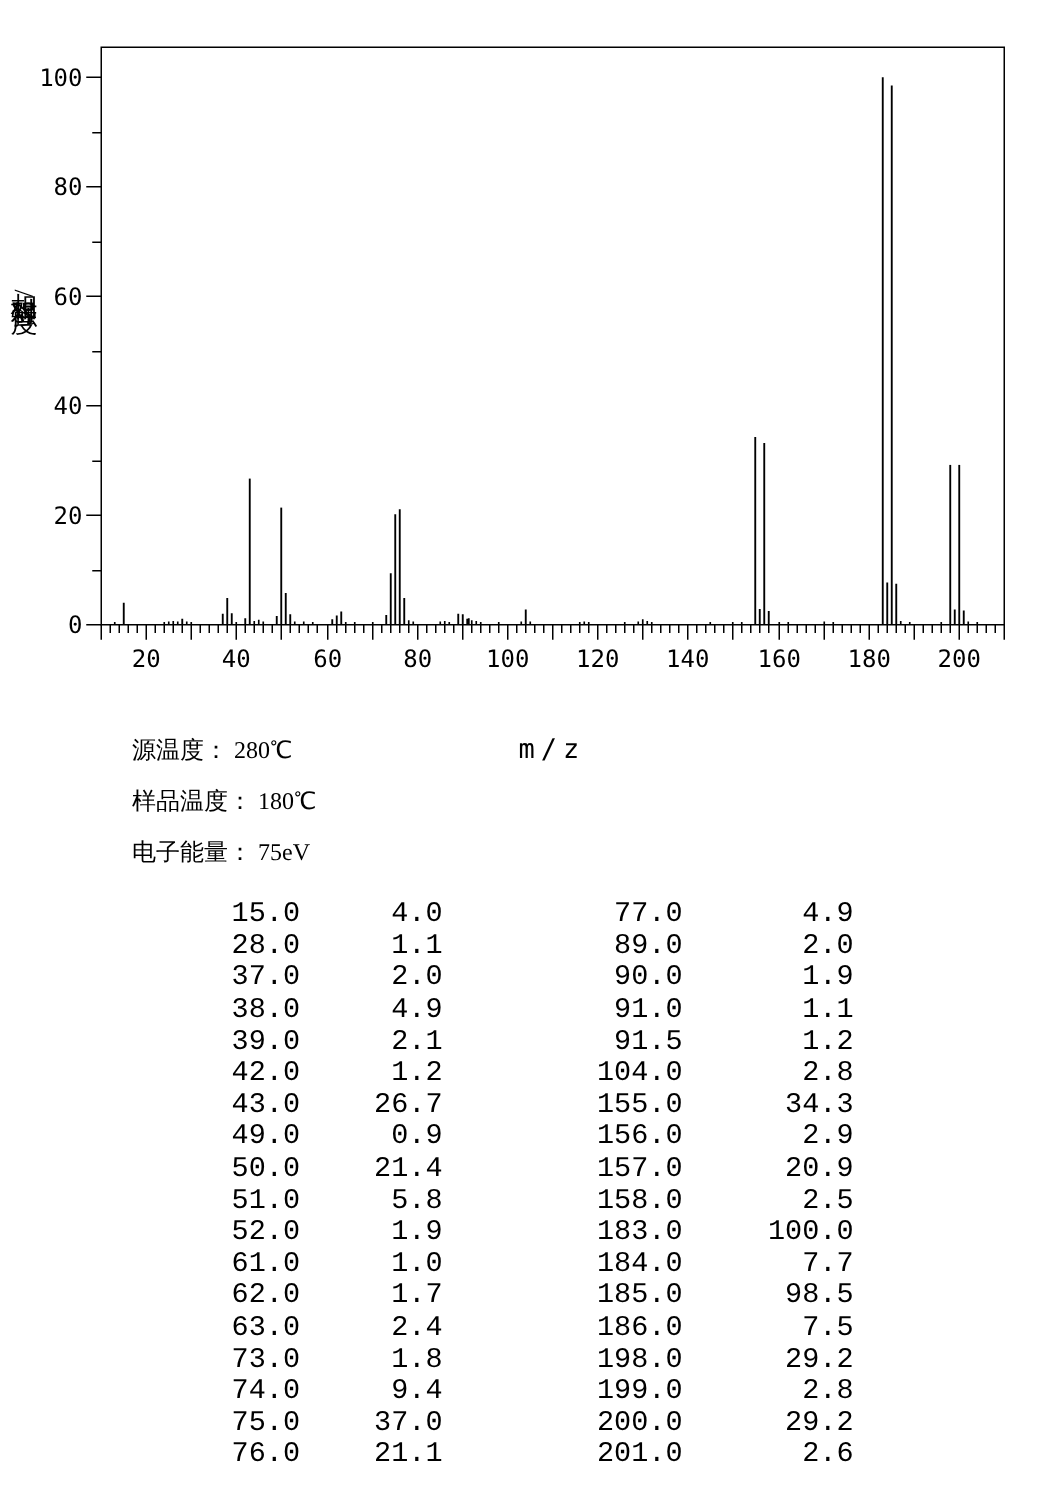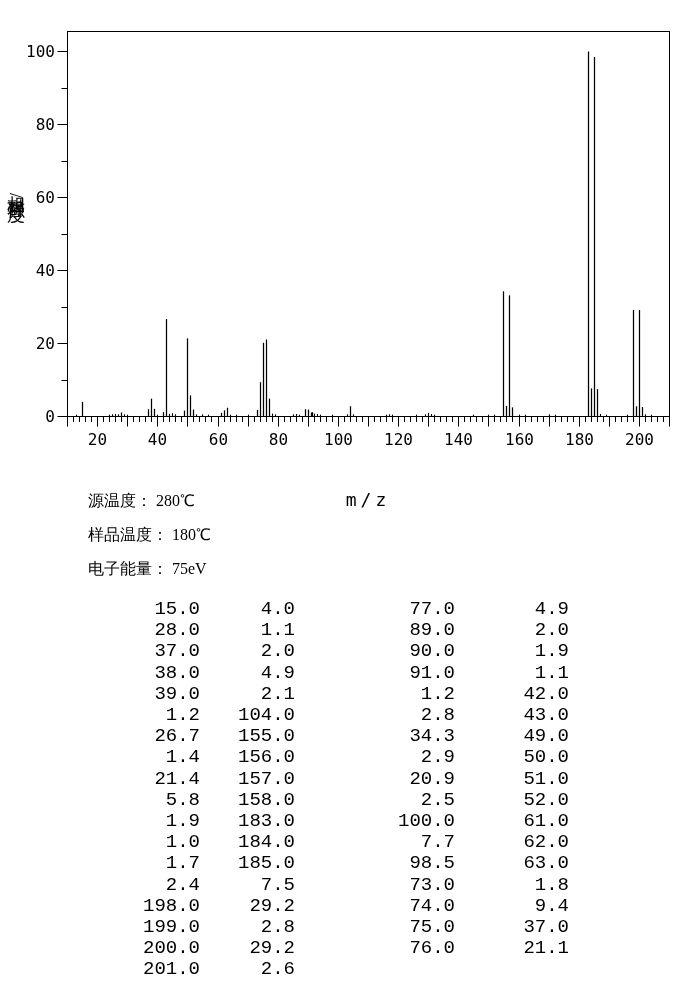--- a/index.html
+++ b/index.html
@@ -274,31 +274,32 @@
       <div class="cell">37.0</div>
       <div class="cell">2.0</div>
       <div class="cell">90.0</div>
       <div class="cell">1.9</div>
       <div class="cell">38.0</div>
       <div class="cell">4.9</div>
       <div class="cell">91.0</div>
       <div class="cell">1.1</div>
       <div class="cell">39.0</div>
       <div class="cell">2.1</div>
+      <div class="cell">91.5</div>
       <div class="cell">1.2</div>
       <div class="cell">42.0</div>
       <div class="cell">1.2</div>
       <div class="cell">104.0</div>
       <div class="cell">2.8</div>
       <div class="cell">43.0</div>
       <div class="cell">26.7</div>
       <div class="cell">155.0</div>
       <div class="cell">34.3</div>
       <div class="cell">49.0</div>
-      <div class="cell">1.4</div>
+      <div class="cell">0.9</div>
       <div class="cell">156.0</div>
       <div class="cell">2.9</div>
       <div class="cell">50.0</div>
       <div class="cell">21.4</div>
       <div class="cell">157.0</div>
       <div class="cell">20.9</div>
       <div class="cell">51.0</div>
       <div class="cell">5.8</div>
       <div class="cell">158.0</div>
       <div class="cell">2.5</div>
@@ -309,20 +310,21 @@
       <div class="cell">61.0</div>
       <div class="cell">1.0</div>
       <div class="cell">184.0</div>
       <div class="cell">7.7</div>
       <div class="cell">62.0</div>
       <div class="cell">1.7</div>
       <div class="cell">185.0</div>
       <div class="cell">98.5</div>
       <div class="cell">63.0</div>
       <div class="cell">2.4</div>
+      <div class="cell">186.0</div>
       <div class="cell">7.5</div>
       <div class="cell">73.0</div>
       <div class="cell">1.8</div>
       <div class="cell">198.0</div>
       <div class="cell">29.2</div>
       <div class="cell">74.0</div>
       <div class="cell">9.4</div>
       <div class="cell">199.0</div>
       <div class="cell">2.8</div>
       <div class="cell">75.0</div>

